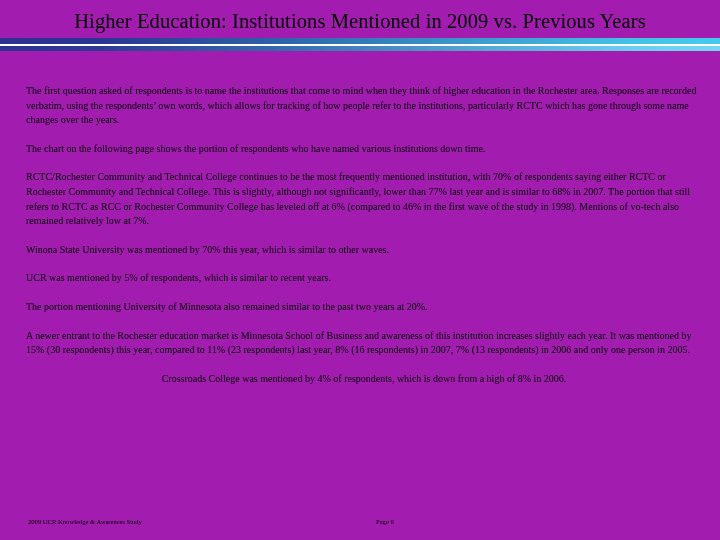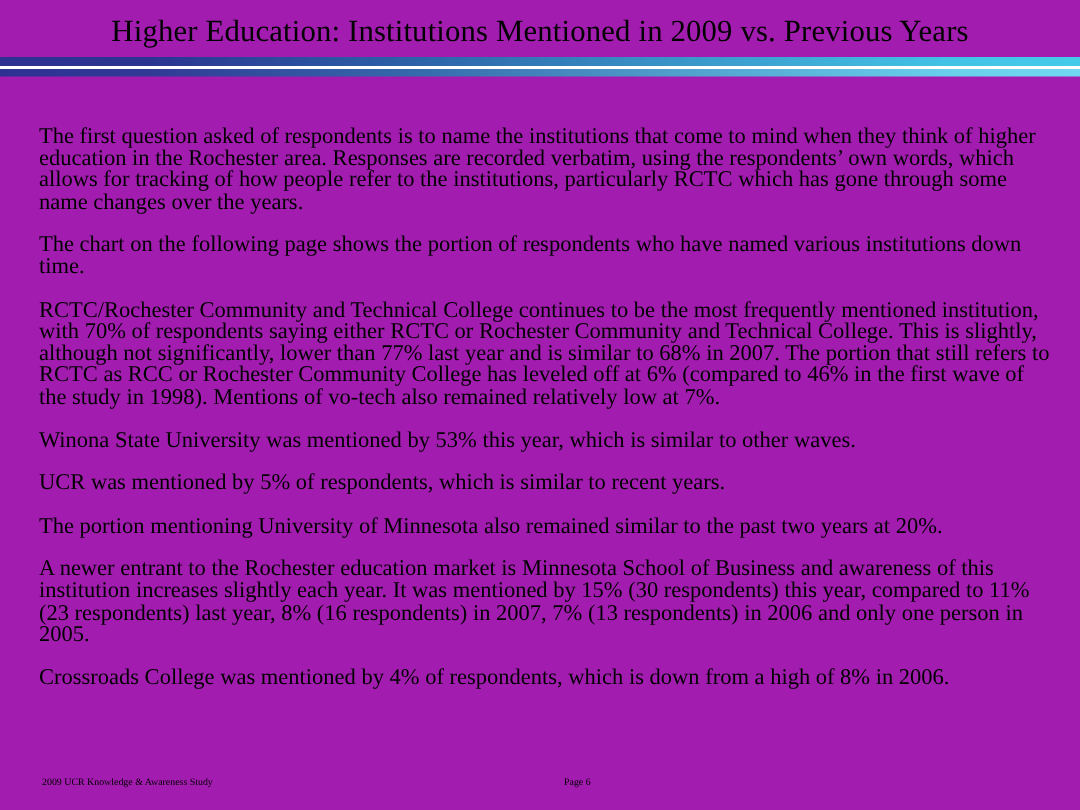--- a/index.html
+++ b/index.html
@@ -73,28 +73,29 @@
 
   
   .body-block {
     position: absolute;
     left: 26px;
     top: 84px;
     width: 676px;
   }
   .para {
     font-family: "Liberation Serif", "DejaVu Serif", serif;
-    font-size: 15px;
+    font-size: 10px;
     line-height: 14.6px;
     color: #000000;
     margin: 0 0 14px 0;
     text-align: left;
   }
   .para:last-child {
     margin-bottom: 0;
+    text-align: center;
   }
 
   
   .footer {
     position: absolute;
     left: 28px;
     top: 517px;
     width: 664px;
     height: 12px;
   }
@@ -131,21 +132,21 @@
   <div class="divider">
     <div class="bar-top"></div>
     <div class="bar-gap"></div>
     <div class="bar-bottom"></div>
   </div>
 
   <div class="body-block">
     <p class="para">The first question asked of respondents is to name the institutions that come to mind when they think of higher education in the Rochester area.  Responses are recorded verbatim, using the respondents’ own words, which allows for tracking of how people refer to the institutions, particularly RCTC which has gone through some name changes over the years.</p>
     <p class="para">The chart on the following page shows the portion of respondents who have named various institutions down time.</p>
     <p class="para">RCTC/Rochester Community and Technical College continues to be the most frequently mentioned institution, with 70% of respondents saying either RCTC or Rochester Community and Technical College.  This is slightly, although not significantly, lower than 77% last year and is similar to 68% in 2007.  The portion that still refers to RCTC as RCC or Rochester Community College has leveled off at 6% (compared to 46% in the first wave of the study in 1998).  Mentions of vo-tech also remained relatively low at 7%.</p>
-    <p class="para">Winona State University was mentioned by 53% this year, which is similar to other waves.</p>
+    <p class="para">Winona State University was mentioned by 70% this year, which is similar to other waves.</p>
     <p class="para">UCR was mentioned by 5% of respondents, which is similar to recent years.</p>
     <p class="para">The portion mentioning University of Minnesota also remained similar to the past two years at 20%.</p>
     <p class="para">A newer entrant to the Rochester education market is Minnesota School of Business and awareness of this institution increases slightly each year.  It was mentioned by 15% (30 respondents) this year, compared to 11% (23 respondents) last year, 8% (16 respondents) in 2007, 7% (13 respondents) in 2006 and only one person in 2005.</p>
     <p class="para">Crossroads College was mentioned by 4% of respondents, which is down from a high of 8% in 2006.</p>
   </div>
 
   <div class="footer">
     <div class="footer-left">2009 UCR Knowledge &amp; Awareness Study</div>
     <div class="footer-center">Page 6</div>
   </div>

